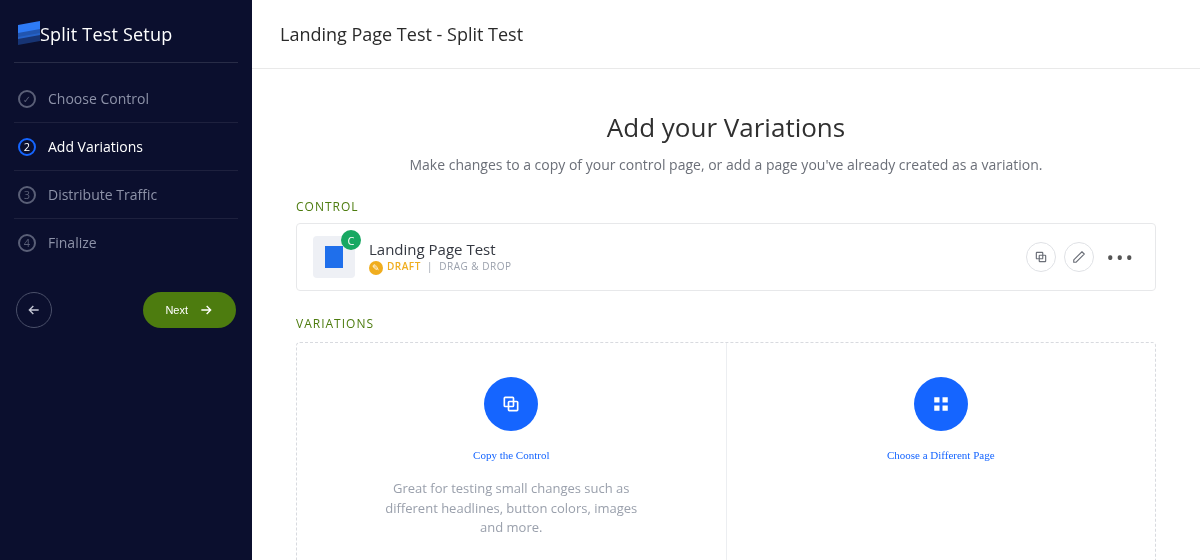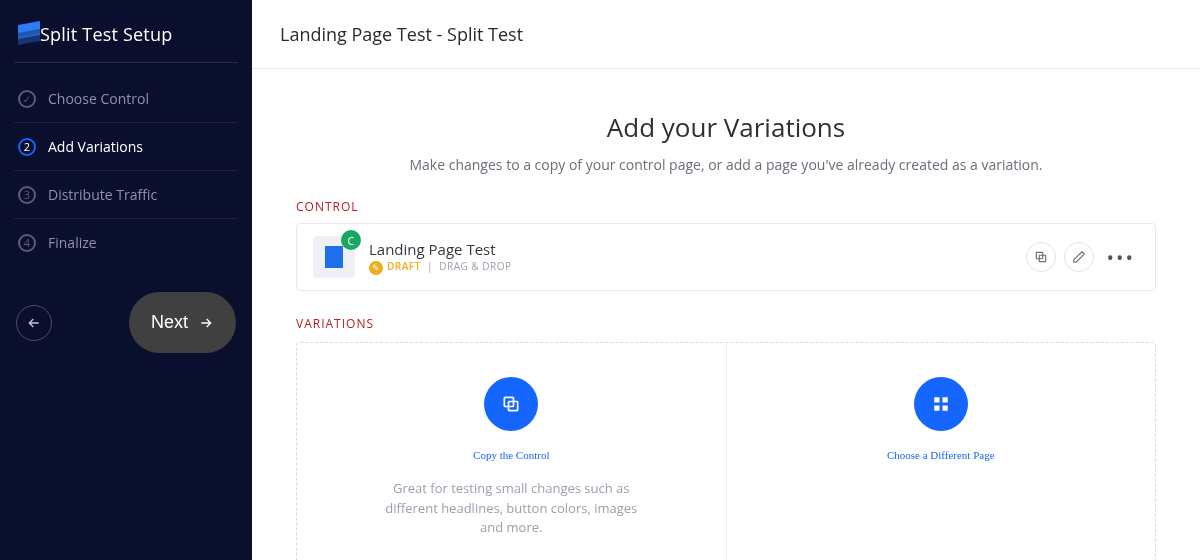--- a/index.html
+++ b/index.html
@@ -46,32 +46,32 @@
 .step.active { color: #fff; }
 .step.active .bullet { border-color: #1565ff; color: #fff; }
 
 .nav-row { display: flex; align-items: center; justify-content: space-between; margin-top: 26px; padding: 0 2px;}
 .back-btn {
   width: 36px; height: 36px; border-radius: 50%;
   border: 1px solid #4a4f69; display: flex; align-items: center; justify-content: center;
   color: #c5c8d5; cursor: pointer;
 }
 .next-btn {
-  background: #404040; color: #fff; border: none;
-  border-radius: 999px; padding: 20px 22px; font-size: 18px;
+  background: #4d7c0f; color: #fff; border: none;
+  border-radius: 999px; padding: 10px 22px; font-size: 11px;
   display: flex; align-items: center; gap: 10px; cursor: pointer;
 }
 
 .main { flex: 1; height: 100%; overflow: auto; }
 .header-bar { padding: 22px 28px; font-size: 18px; color: #2a2a2a; border-bottom: 1px solid #e9e9e9; }
 .content { padding: 28px 44px; }
 .hero-title { text-align: center; font-size: 26px; font-weight: 400; margin-top: 12px; }
 .hero-sub { text-align: center; font-size: 14px; color: #6b6f78; margin-top: 10px; }
 
-.section-label { font-size: 12px; letter-spacing: 1px; color: #b91c1c; margin-top: 24px; margin-bottom: 8px; }
+.section-label { font-size: 12px; letter-spacing: 1px; color: #4d7c0f; margin-top: 24px; margin-bottom: 8px; }
 .control-card {
   border: 1px solid #e7e8ea; border-radius: 4px;
   padding: 12px 16px; display: flex; align-items: center; gap: 14px;
 }
 .thumb {
   width: 42px; height: 42px; background: #eef0f5; border-radius: 4px;
   position: relative; display: flex; align-items: center; justify-content: center;
 }
 .thumb .page { width: 18px; height: 22px; background: #1f6feb; }
 .thumb .badge {

